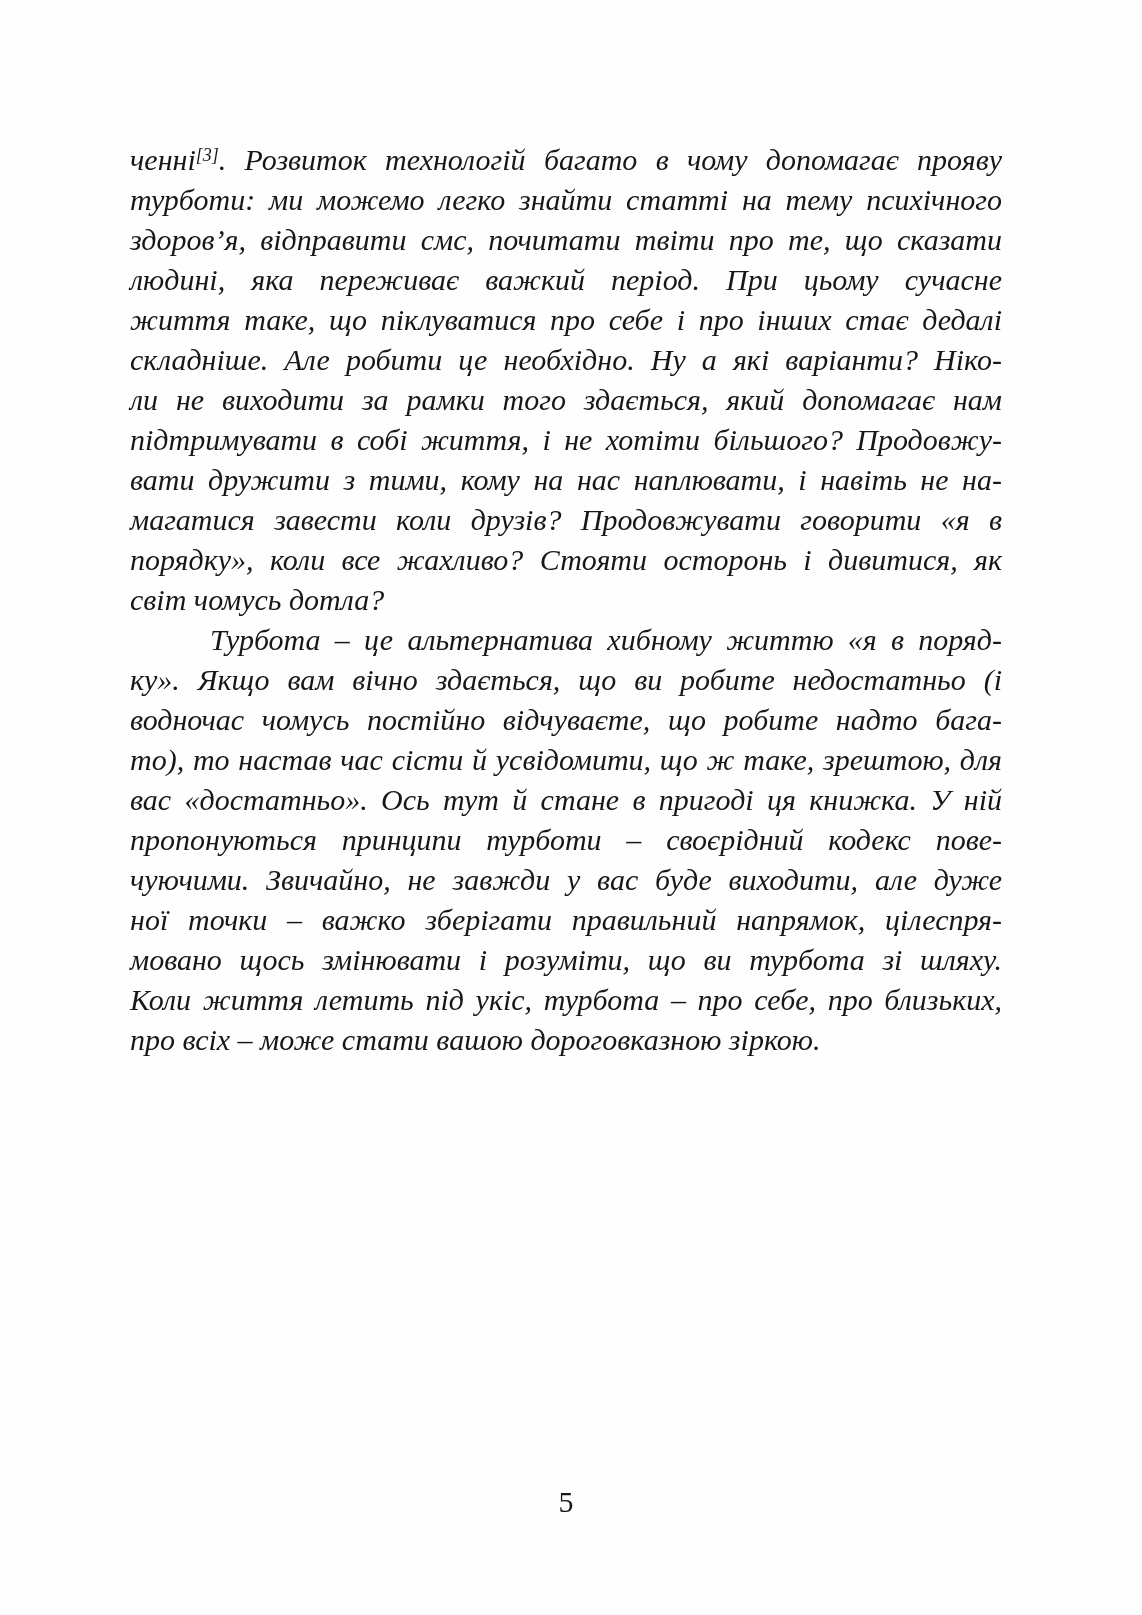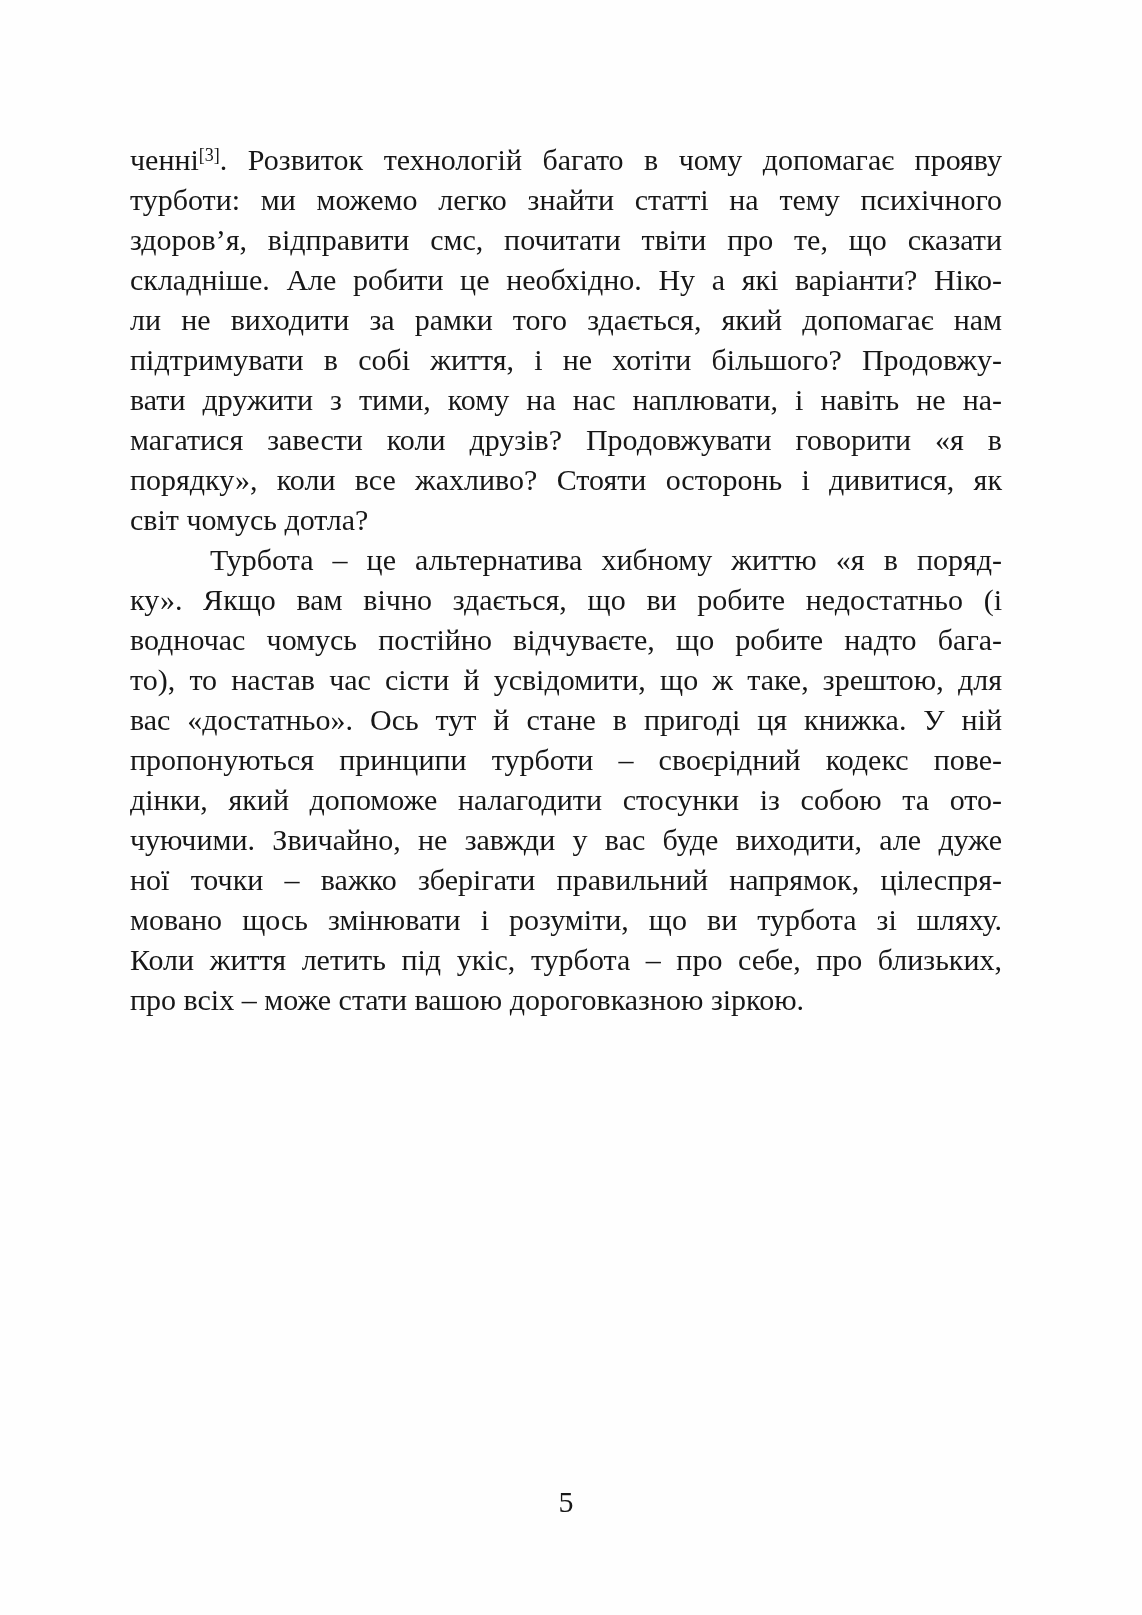--- a/index.html
+++ b/index.html
@@ -25,20 +25,21 @@
     font-size: 30px;
     line-height: 40px;
   }
   .paragraph { margin: 0; }
   .paragraph + .paragraph { }
   .paragraph.indent .line:first-child { text-indent: 80px; }
   .line {
     text-align: justify;
     text-align-last: justify;
     min-height: 40px;
+    font-style: italic;
   }
   .line.flush { text-align-last: left; }
   sup.footnote {
     font-size: 0.6em;
     line-height: 0;
     vertical-align: baseline;
     position: relative;
     top: -0.5em;
   }
   .page-number {
@@ -53,36 +54,37 @@
 </style>
 </head>
 <body>
 
 <div class="page">
   <div class="text-block">
       <div class="paragraph">
         <div class="line"><span>ченні</span><sup class="footnote">[3]</sup><span>. Розвиток технологій багато в чому допомагає прояву</span></div>
         <div class="line">турботи: ми можемо легко знайти статті на тему психічного</div>
         <div class="line">здоров’я, відправити смс, почитати твіти про те, що сказати</div>
+        <div class="line">людині, яка переживає важкий період. При цьому сучасне</div>
+        <div class="line">життя таке, що піклуватися про себе і про інших стає дедалі</div>
         <div class="line">складніше. Але робити це необхідно. Ну а які варіанти? Ніко-</div>
         <div class="line">ли не виходити за рамки того здається, який допомагає нам</div>
         <div class="line">підтримувати в собі життя, і не хотіти більшого? Продовжу-</div>
         <div class="line">вати дружити з тими, кому на нас наплювати, і навіть не на-</div>
         <div class="line">магатися завести коли друзів? Продовжувати говорити «я в</div>
         <div class="line">порядку», коли все жахливо? Стояти осторонь і дивитися, як</div>
         <div class="line flush">світ чомусь дотла?</div>
       </div>
       <div class="paragraph indent">
         <div class="line">Турбота – це альтернатива хибному життю «я в поряд-</div>
         <div class="line">ку». Якщо вам вічно здається, що ви робите недостатньо (і</div>
         <div class="line">водночас чомусь постійно відчуваєте, що робите надто бага-</div>
         <div class="line">то), то настав час сісти й усвідомити, що ж таке, зрештою, для</div>
         <div class="line">вас «достатньо». Ось тут й стане в пригоді ця книжка. У ній</div>
         <div class="line">пропонуються принципи турботи – своєрідний кодекс пове-</div>
-        <div class="line">дінки, який допоможе налагодити стосунки із собою та ото-</div>
         <div class="line">чуючими. Звичайно, не завжди у вас буде виходити, але дуже</div>
         <div class="line">ної точки – важко зберігати правильний напрямок, цілеспря-</div>
         <div class="line">мовано щось змінювати і розуміти, що ви турбота зі шляху.</div>
         <div class="line">Коли життя летить під укіс, турбота – про себе, про близьких,</div>
         <div class="line flush">про всіх – може стати вашою дороговказною зіркою.</div>
       </div>
     </div>
   <div class="page-number">5</div>
 </div>
 

